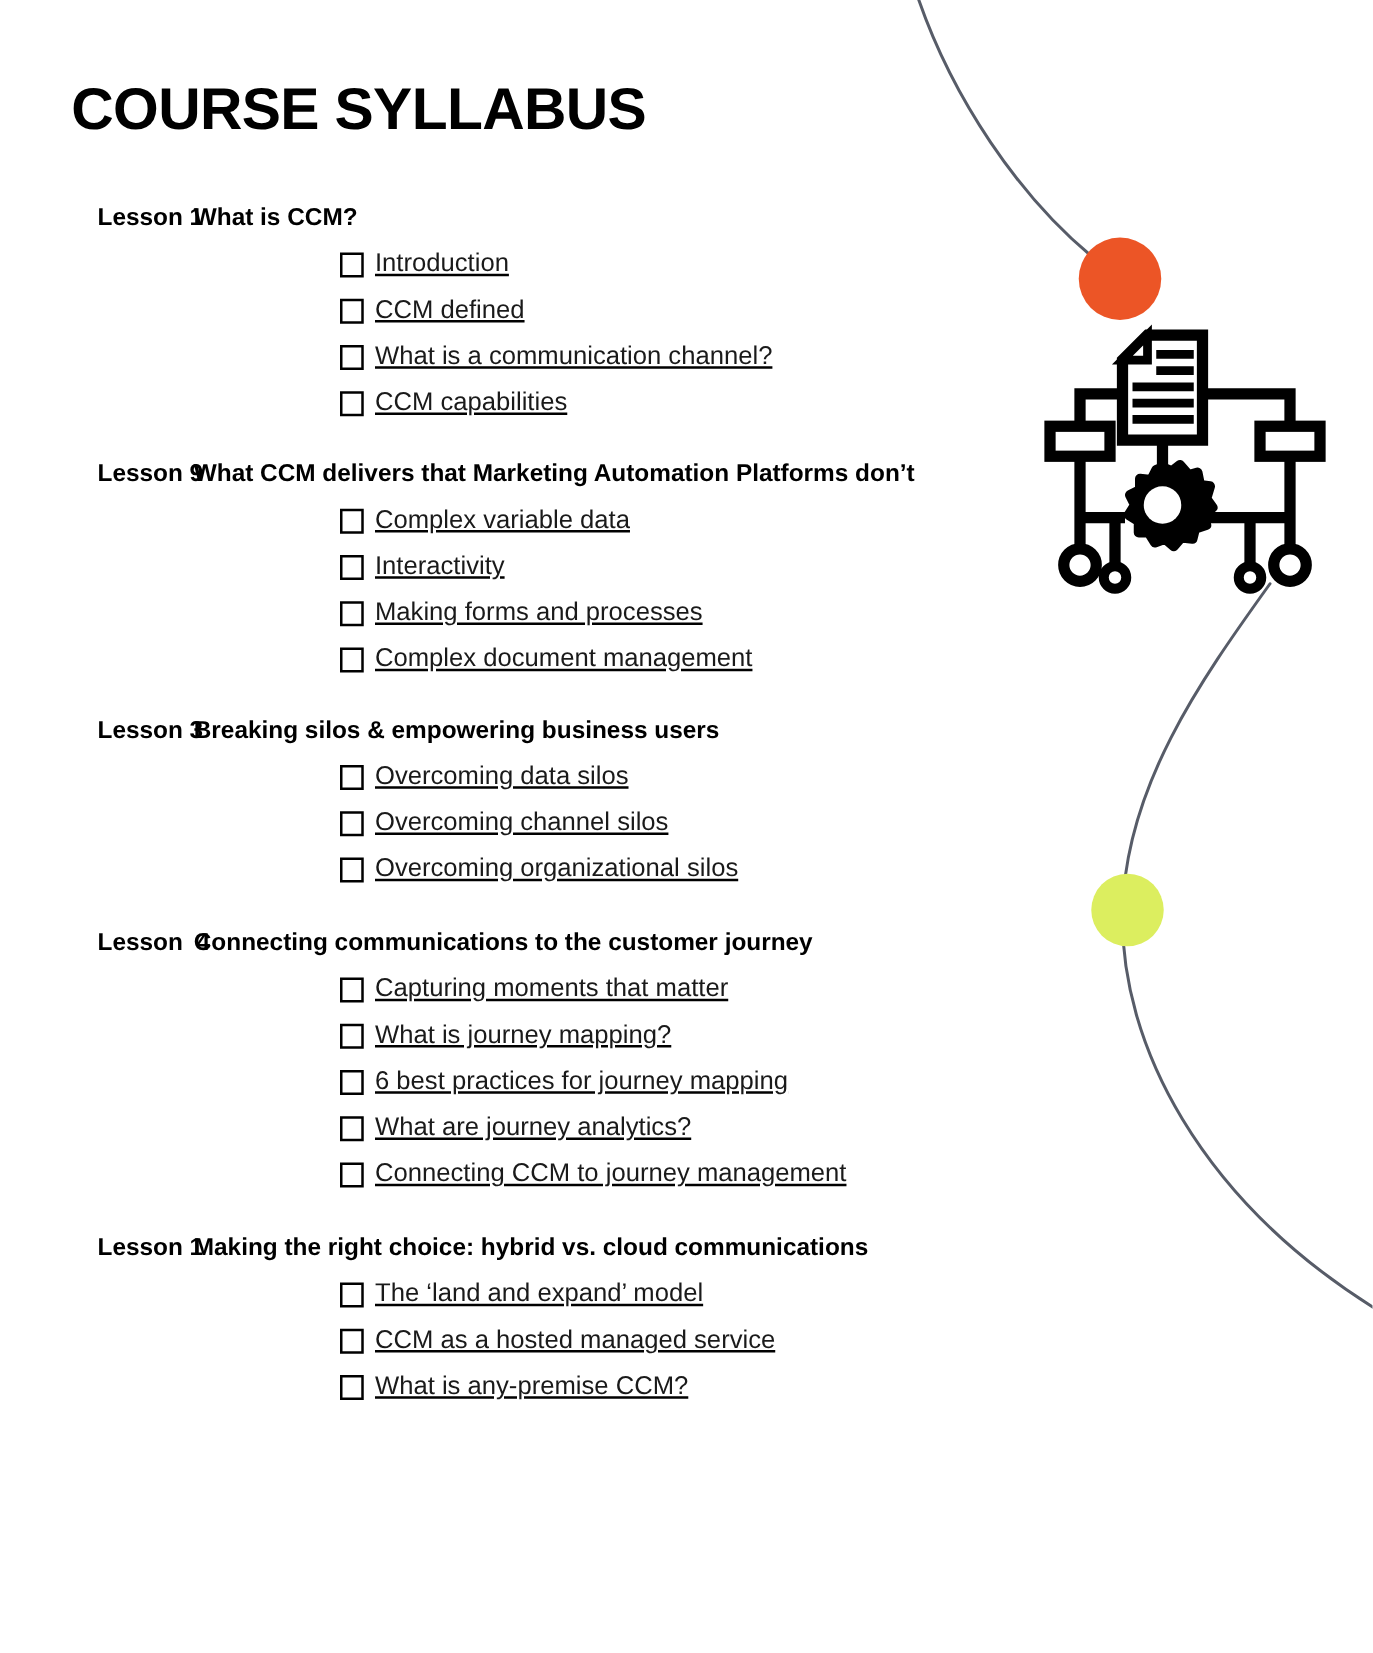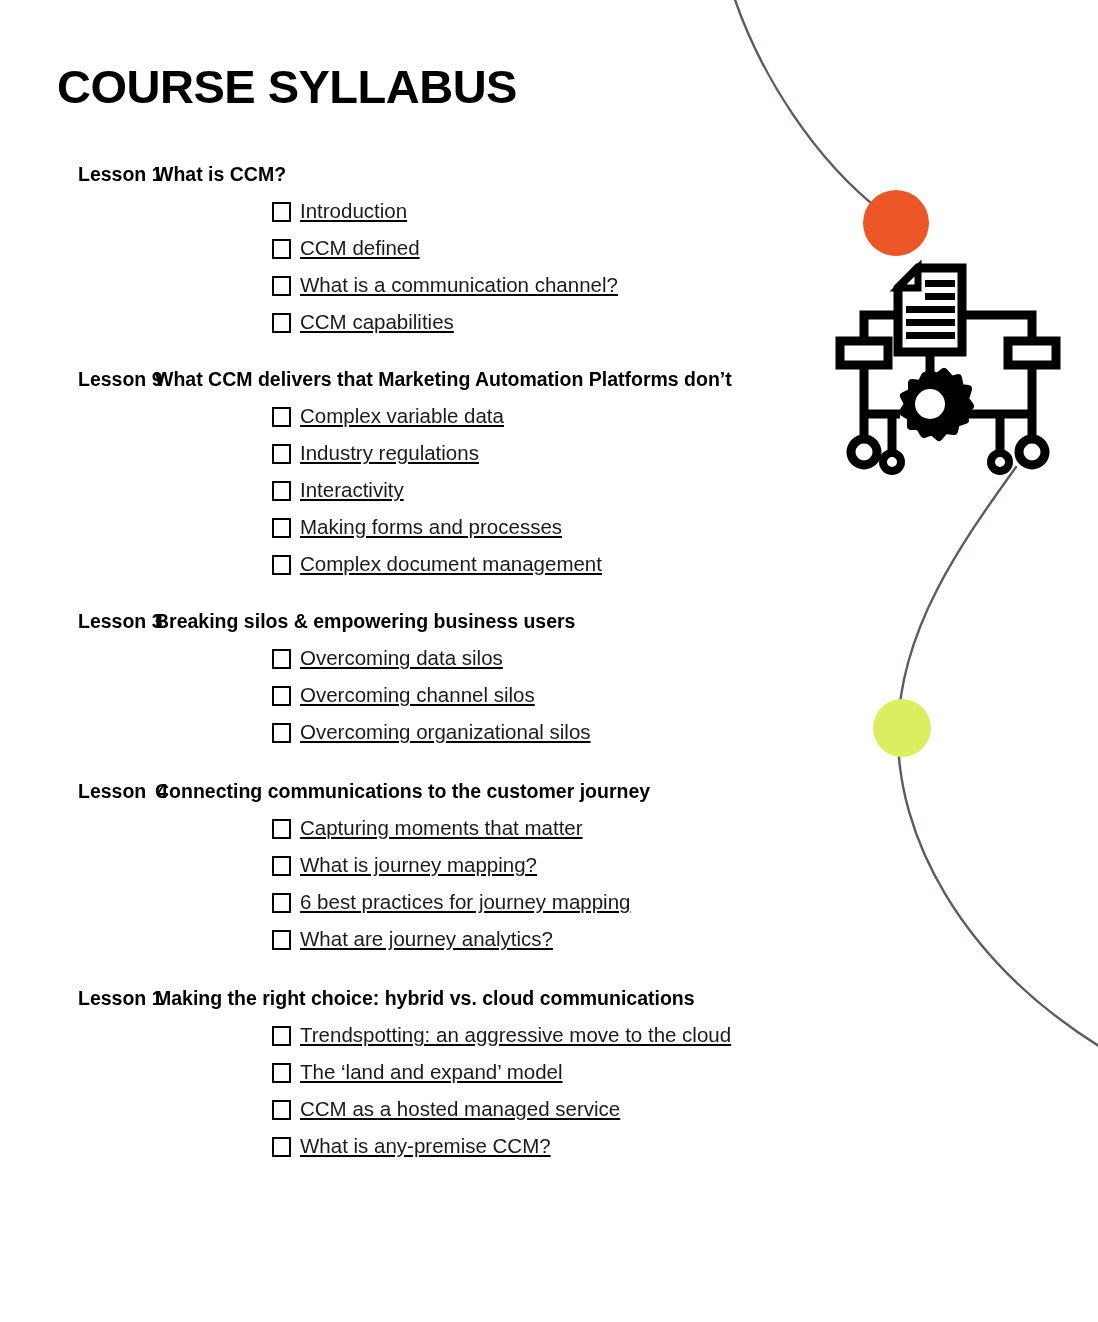--- a/index.html
+++ b/index.html
@@ -217,24 +217,20 @@
         <div class="lesson-label">Lesson 9</div>
         <div class="lesson-title">What CCM delivers that Marketing Automation Platforms don’t</div>
       </div>
       <ul class="topic-list">
         <li class="topic-row">
           <span class="checkbox" role="checkbox" aria-checked="false"></span>
           <span class="topic-label">Complex variable data</span>
         </li>
         <li class="topic-row">
           <span class="checkbox" role="checkbox" aria-checked="false"></span>
-          <span class="topic-label">Industry regulations</span>
-        </li>
-        <li class="topic-row">
-          <span class="checkbox" role="checkbox" aria-checked="false"></span>
           <span class="topic-label">Interactivity</span>
         </li>
         <li class="topic-row">
           <span class="checkbox" role="checkbox" aria-checked="false"></span>
           <span class="topic-label">Making forms and processes</span>
         </li>
         <li class="topic-row">
           <span class="checkbox" role="checkbox" aria-checked="false"></span>
           <span class="topic-label">Complex document management</span>
         </li>
@@ -275,34 +271,34 @@
           <span class="topic-label">What is journey mapping?</span>
         </li>
         <li class="topic-row">
           <span class="checkbox" role="checkbox" aria-checked="false"></span>
           <span class="topic-label">6 best practices for journey mapping</span>
         </li>
         <li class="topic-row">
           <span class="checkbox" role="checkbox" aria-checked="false"></span>
           <span class="topic-label">What are journey analytics?</span>
         </li>
+        <li class="topic-row">
+          <span class="checkbox" role="checkbox" aria-checked="false"></span>
+          <span class="topic-label">Connecting CCM to journey management</span>
+        </li>
       </ul>
     </div>
     <div class="lesson-block" data-index="4">
       <div class="lesson-head">
         <div class="lesson-label">Lesson 1</div>
         <div class="lesson-title">Making the right choice: hybrid vs. cloud communications</div>
       </div>
       <ul class="topic-list">
         <li class="topic-row">
           <span class="checkbox" role="checkbox" aria-checked="false"></span>
-          <span class="topic-label">Trendspotting: an aggressive move to the cloud</span>
-        </li>
-        <li class="topic-row">
-          <span class="checkbox" role="checkbox" aria-checked="false"></span>
           <span class="topic-label">The ‘land and expand’ model</span>
         </li>
         <li class="topic-row">
           <span class="checkbox" role="checkbox" aria-checked="false"></span>
           <span class="topic-label">CCM as a hosted managed service</span>
         </li>
         <li class="topic-row">
           <span class="checkbox" role="checkbox" aria-checked="false"></span>
           <span class="topic-label">What is any-premise CCM?</span>
         </li>

